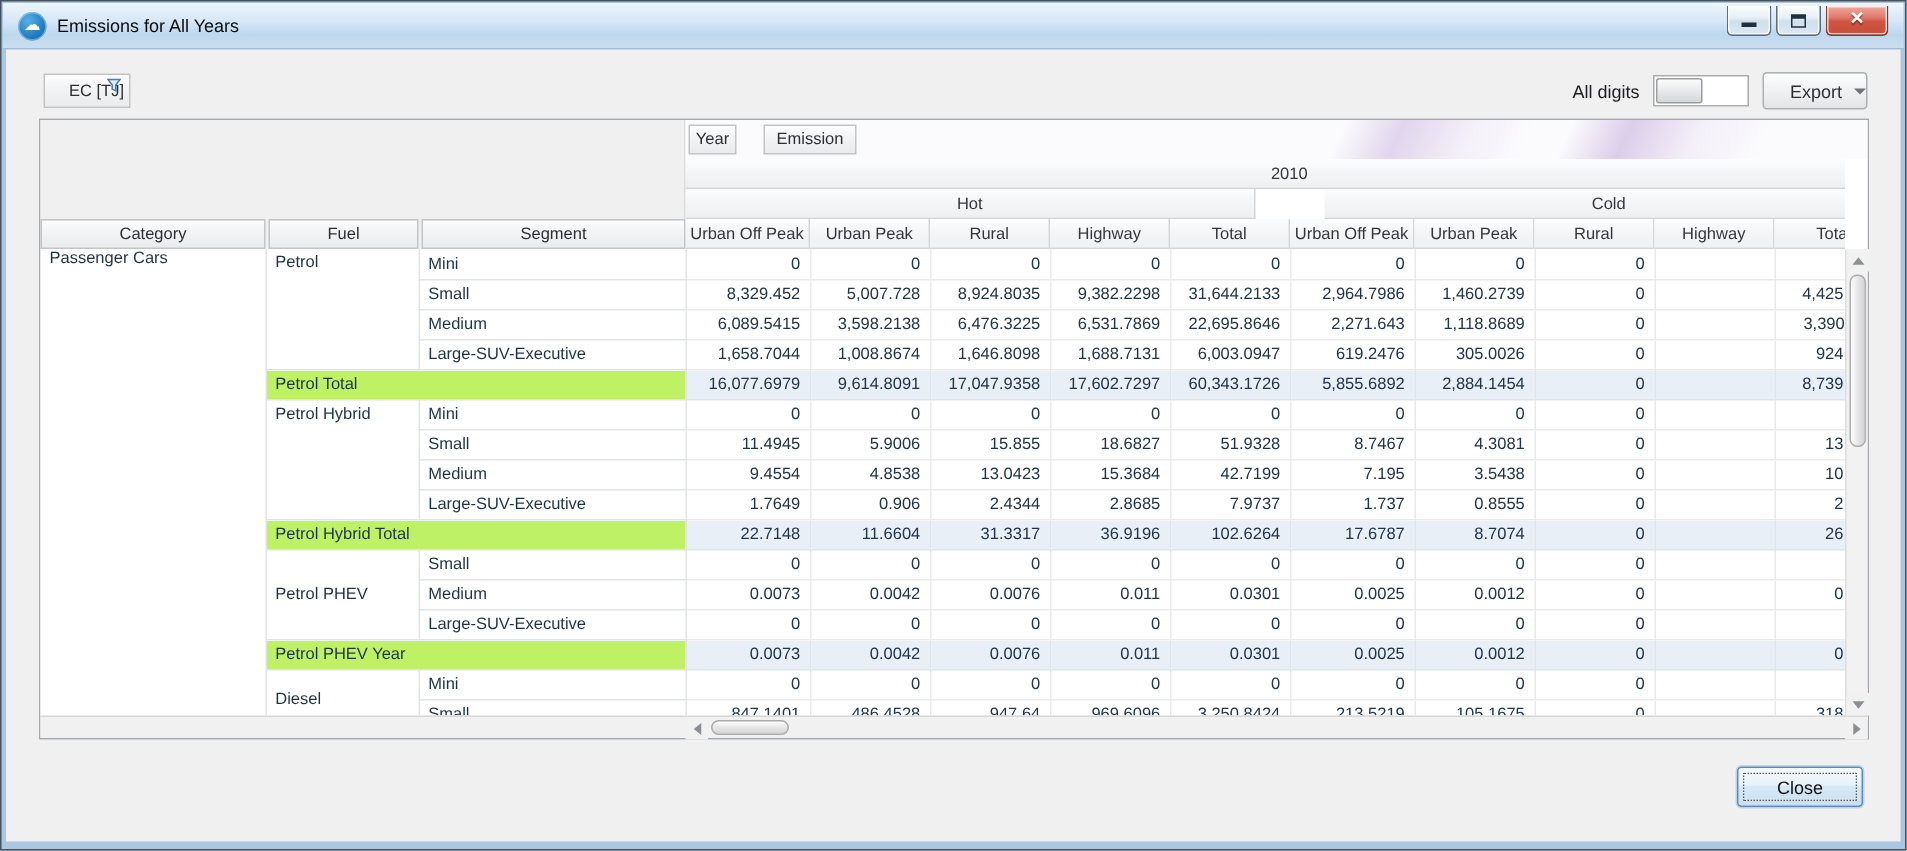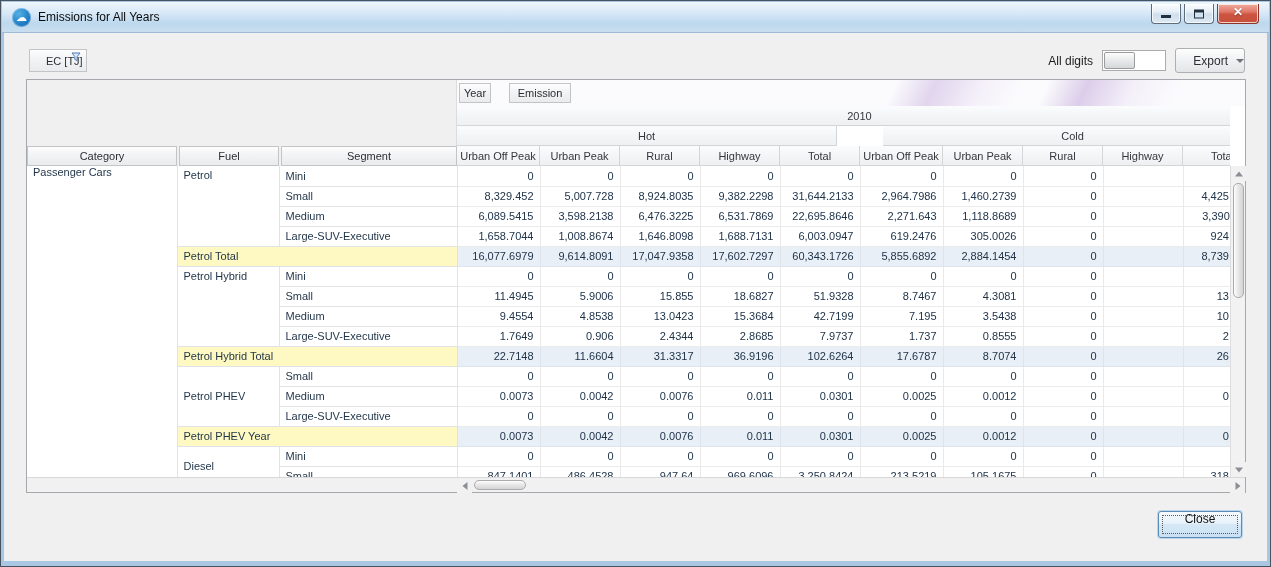--- a/index.html
+++ b/index.html
@@ -93,21 +93,21 @@
   .g-rightwhite{position:absolute;left:1203px;top:26px;width:15px;height:60px;background:#fff;}
   
   .g-body{position:absolute;left:0;top:86px;width:1203px;height:311px;overflow:hidden;background:#fff;}
   table.pgrid{border-collapse:collapse;table-layout:fixed;width:1236px;padding-left:20px;}
   table.pgrid td{height:20px;padding:0 6px;font-size:11px;overflow:hidden;white-space:nowrap;}
   td.cat{vertical-align:top;padding-top:3px;border-right:1px solid #e2e3e4;color:#1f3347;}
   td.fuel{border-right:1px solid #e2e3e4;border-bottom:1px solid #e2e3e4;color:#1f3347;background:#fff;}
   td.fuel.vtop{vertical-align:top;padding-top:3px;}
   td.fuel.vmid{vertical-align:middle;}
   td.seg{border-right:1px solid #e2e3e4;border-bottom:1px solid #e2e3e4;color:#1f3347;background:#fff;}
-  td.tlabel{border-right:1px solid #dfe2e6;border-bottom:1px solid #dfe2e6;background:#fef9c3;color:#1f3347;margin-left:28px;}
+  td.tlabel{border-right:1px solid #dfe2e6;border-bottom:1px solid #dfe2e6;background:#bef264;color:#1f3347;margin-left:28px;}
   td.num{text-align:right;border-right:1px solid #e9e9ea;border-bottom:1px solid #ebebec;color:#20344a;background:#fff;}
   td.num.tot{background:#e9eff6;border-right:1px solid #dde4ec;border-bottom:1px solid #dde4ec;}
   
   .g-vscroll{position:absolute;left:1203px;top:86px;width:15px;height:311px;background:#f2f2f3;border-left:1px solid #dddddf;}
   .g-hscroll{position:absolute;left:0;top:397px;width:1218px;height:15px;background:#f1f1f2;border-top:1px solid #d8d8d9;}
   .sb-btn{position:absolute;background:#f1f1f2;cursor:pointer;}
   .tri{position:absolute;width:0;height:0;left:50%;top:50%;}
   .tri.up{border-left:4px solid transparent;border-right:4px solid transparent;border-bottom:5px solid #8b8f94;transform:translate(-50%,-50%);}
   .tri.down{border-left:4px solid transparent;border-right:4px solid transparent;border-top:5px solid #8b8f94;transform:translate(-50%,-50%);}
   .tri.left{border-top:4px solid transparent;border-bottom:4px solid transparent;border-right:5px solid #8b8f94;transform:translate(-50%,-50%);}
@@ -119,21 +119,21 @@
   .hs-left{left:430px;top:0;width:15px;height:15px;}
   .hs-right{right:0;top:0;width:15px;height:15px;}
   .hs-thumb{position:absolute;left:447px;top:2px;width:52px;height:10px;border:1px solid #ababac;border-radius:5px;
     background:linear-gradient(#fdfdfd,#e6e6e7 50%,#d4d4d6);cursor:pointer;}
   
   .close-btn{
     position:absolute;right:25px;top:478px;width:84px;height:27px;border-radius:3px;cursor:pointer;
     border:1px solid #5c8bb7;
     background:linear-gradient(#f4f9fd,#e8f2fa 45%,#d6e8f6 50%,#c9e0f3);
     box-shadow:0 0 0 1px #b9d5ec;
-    font-size:12px;color:#111;display:flex;align-items:flex-start;justify-content:center;position:absolute;
+    font-size:12px;color:#111;display:flex;align-items:center;justify-content:center;position:absolute;
   }
   .close-btn::after{content:"";position:absolute;inset:3px;border:1px dotted #5a5a5a;border-radius:1px;}
 </style>
 </head>
 <body>
 
 <div class="window">
 
   <div class="titlebar">
     <div class="app-icon">☁</div>

